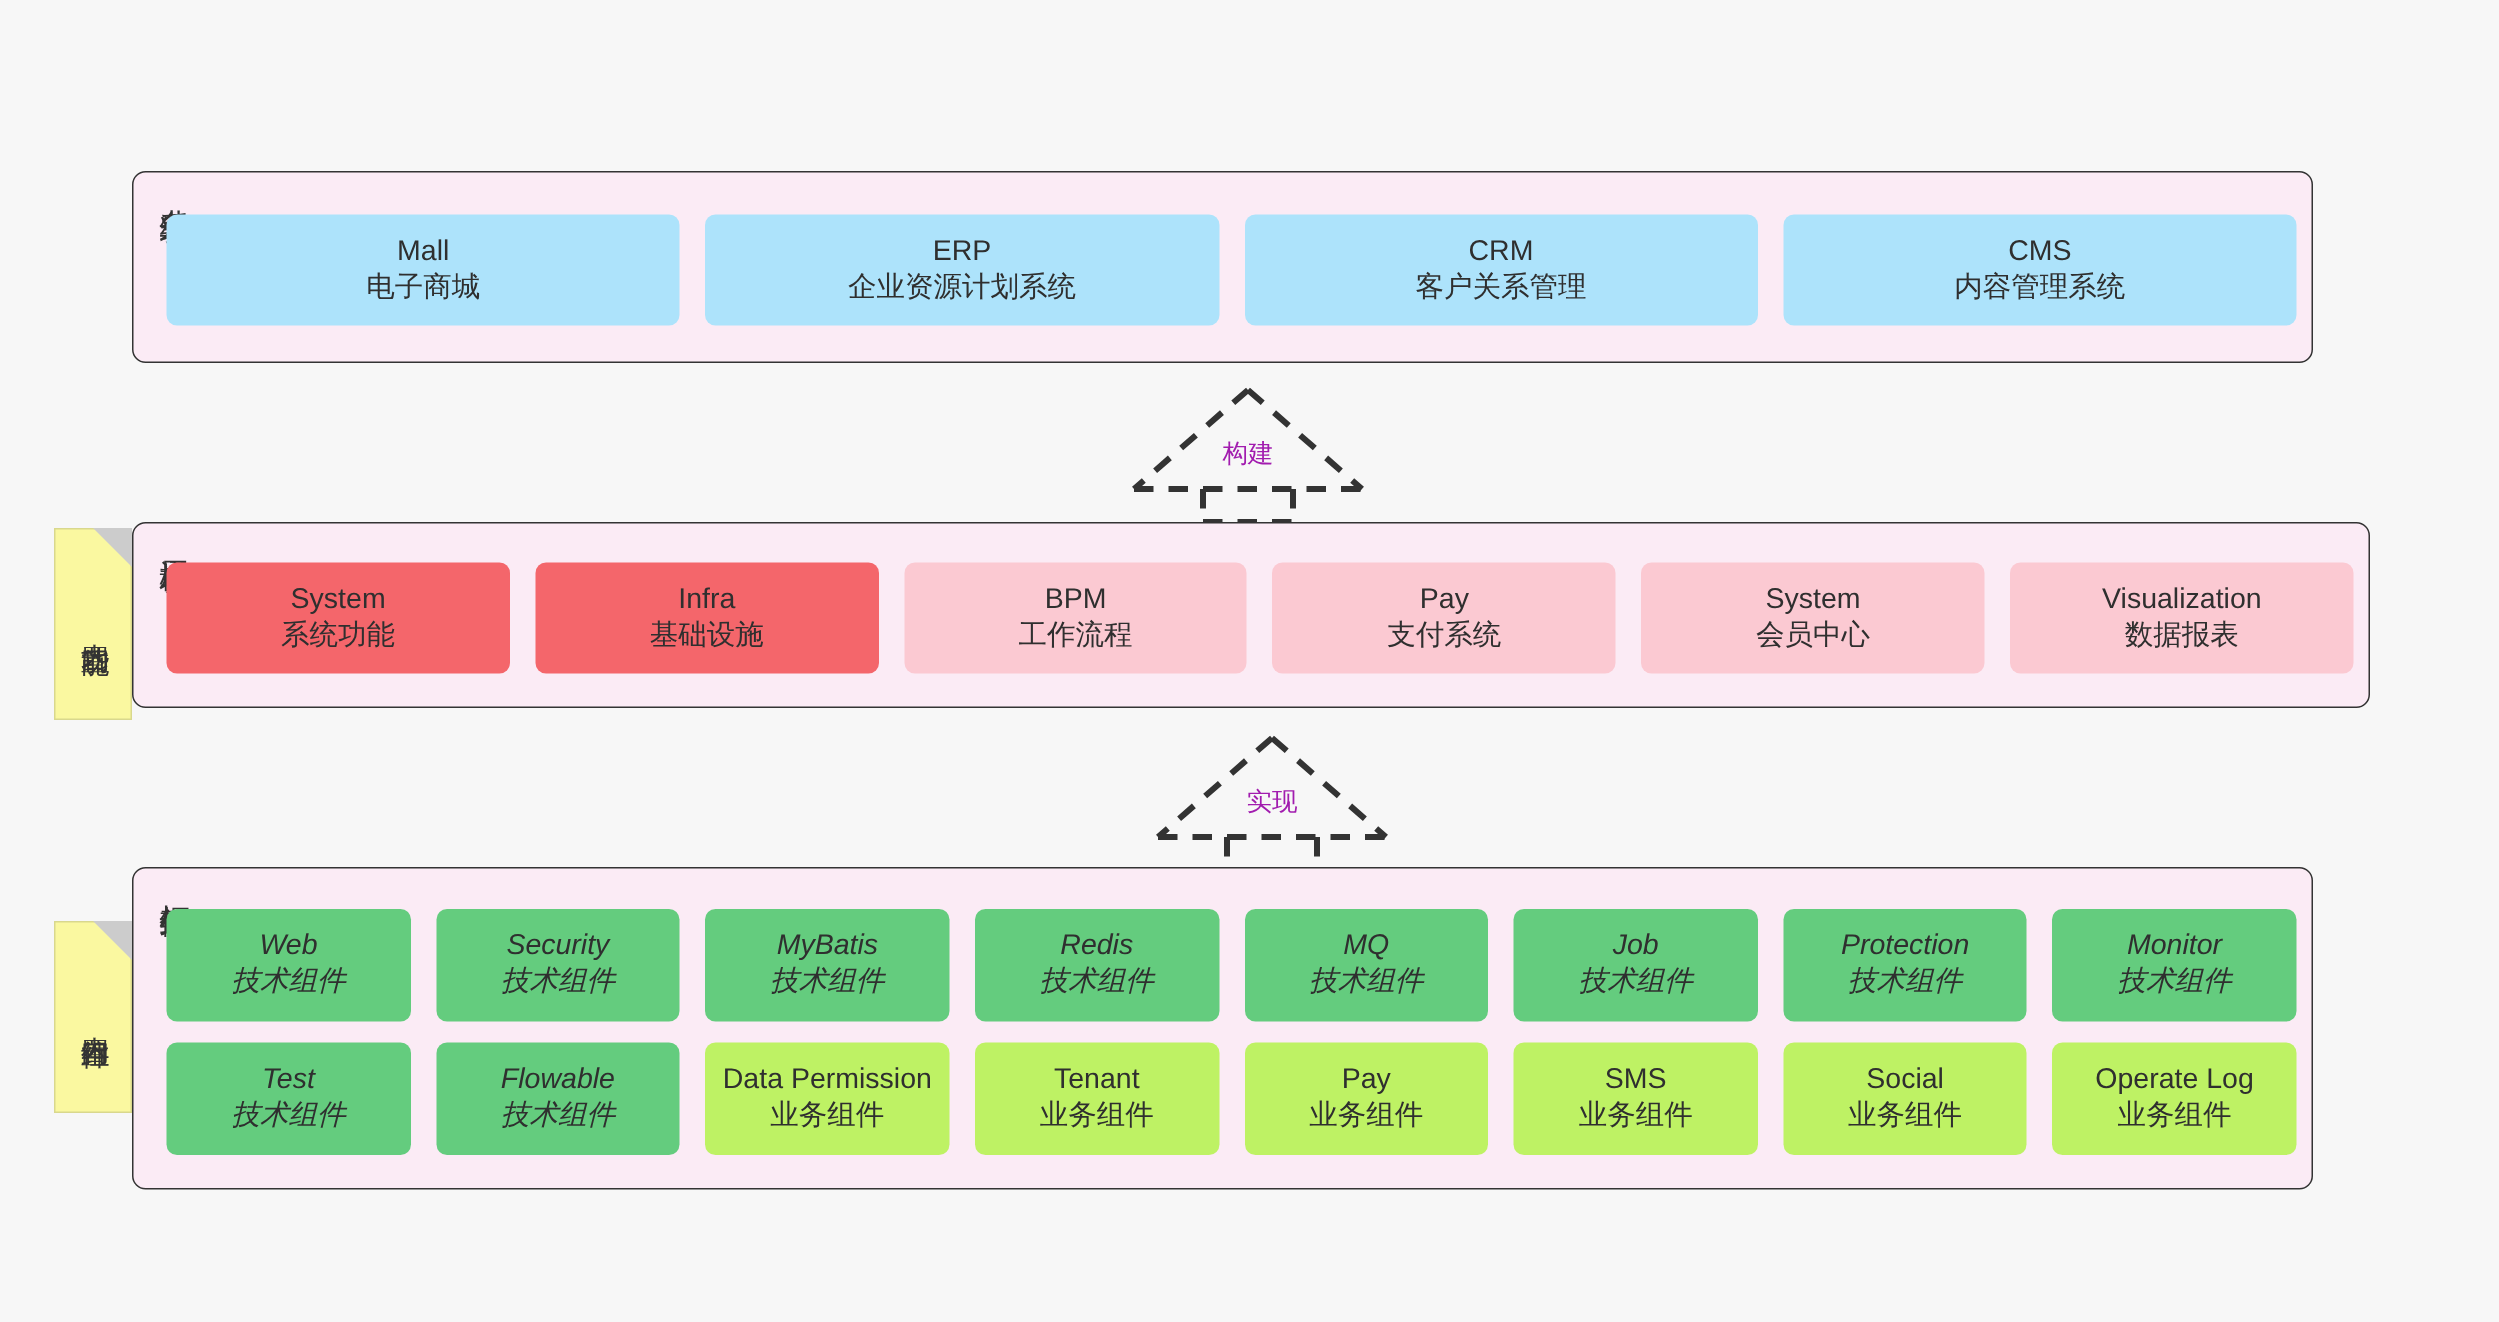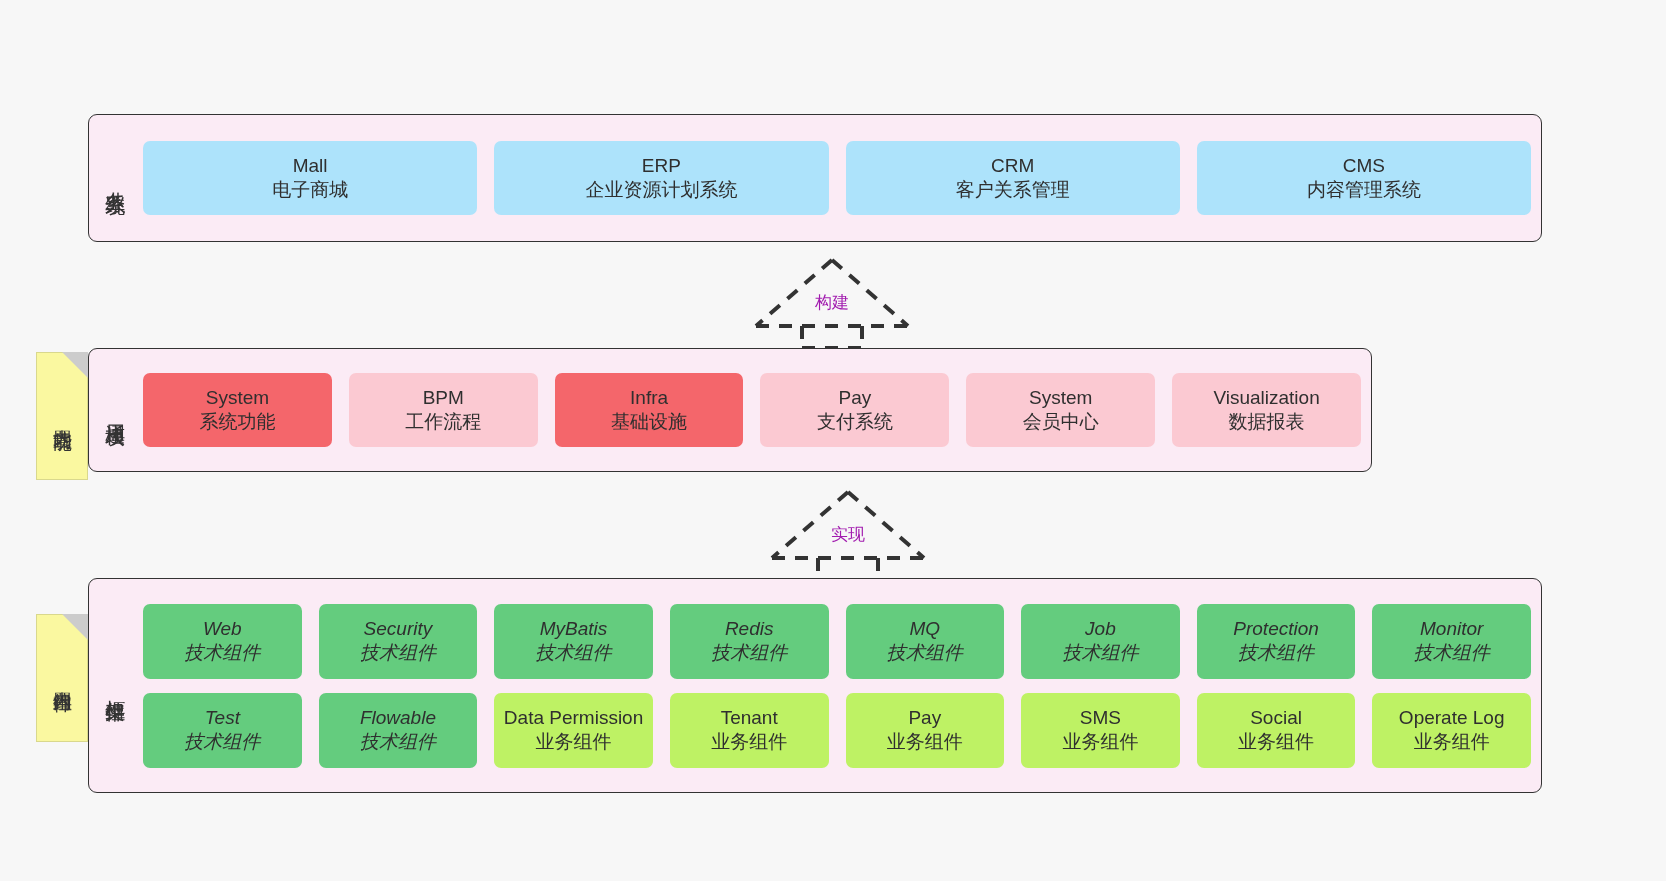--- a/index.html
+++ b/index.html
@@ -14,20 +14,21 @@
 
   
   .layer {
     position: absolute;
     background: #fbebf5;
     border: 1.6px solid #333333;
     border-radius: 9px;
     display: flex;
     align-items: stretch;
     padding: 8px 10px;
+    flex-direction: column;
   }
   .layer-title {
     flex: 0 0 auto;
     width: 32px;
     display: flex;
     align-items: center;
     justify-content: center;
     font-size: 20px;
     color: #333;
     letter-spacing: 1px;
@@ -66,21 +67,21 @@
 
   
   .c-blue      { background: #ade3fb; }
   .c-red       { background: #f4666b; }
   .c-pink      { background: #fbc9d2; }
   .c-green     { background: #64cc7e; font-style: italic; }
   .c-lightgreen{ background: #bef264; }
 
   
   #layer-business { left: 88px;  top: 114px; width: 1454px; height: 128px; }
-  #layer-common   { left: 88px;  top: 348px; width: 1284px; height: 124px; }
+  #layer-common   { left: 88px;  top: 348px; width: 1492px; height: 124px; }
   #layer-framework{ left: 88px;  top: 578px; width: 1454px; height: 215px; }
 
   #layer-business .cell, #layer-common .cell { height: 74px; }
   #layer-framework .cell { height: 75px; }
 
   
   .note {
     position: absolute;
     background: #faf8a0;
     border: 1px solid #d9d88d;
@@ -164,27 +165,27 @@
     <span>内置功能</span>
   </div>
   <div class="layer" id="layer-common">
     <div class="layer-title">通用模块</div>
     <div class="layer-body">
       <div class="row">
         <div class="cell c-red">
           <span class="en">System</span>
           <span class="cn">系统功能</span>
         </div>
-        <div class="cell c-pink">
-          <span class="en">BPM</span>
-          <span class="cn">工作流程</span>
-        </div>
         <div class="cell c-red">
           <span class="en">Infra</span>
           <span class="cn">基础设施</span>
+        </div>
+        <div class="cell c-pink">
+          <span class="en">BPM</span>
+          <span class="cn">工作流程</span>
         </div>
         <div class="cell c-pink">
           <span class="en">Pay</span>
           <span class="cn">支付系统</span>
         </div>
         <div class="cell c-pink">
           <span class="en">System</span>
           <span class="cn">会员中心</span>
         </div>
         <div class="cell c-pink">

